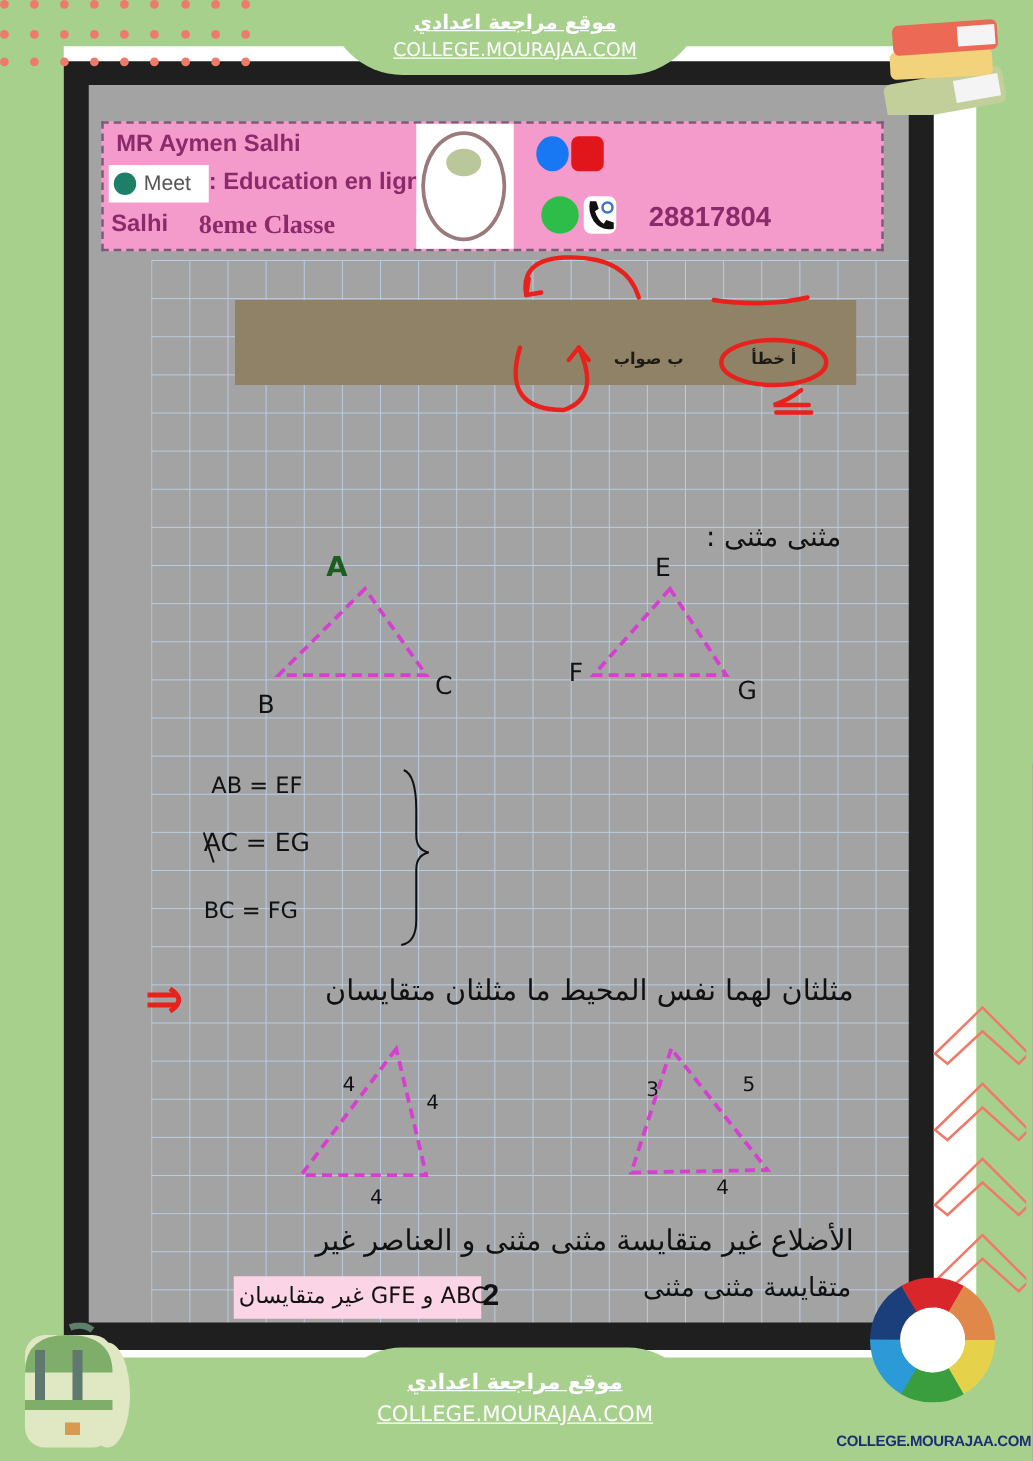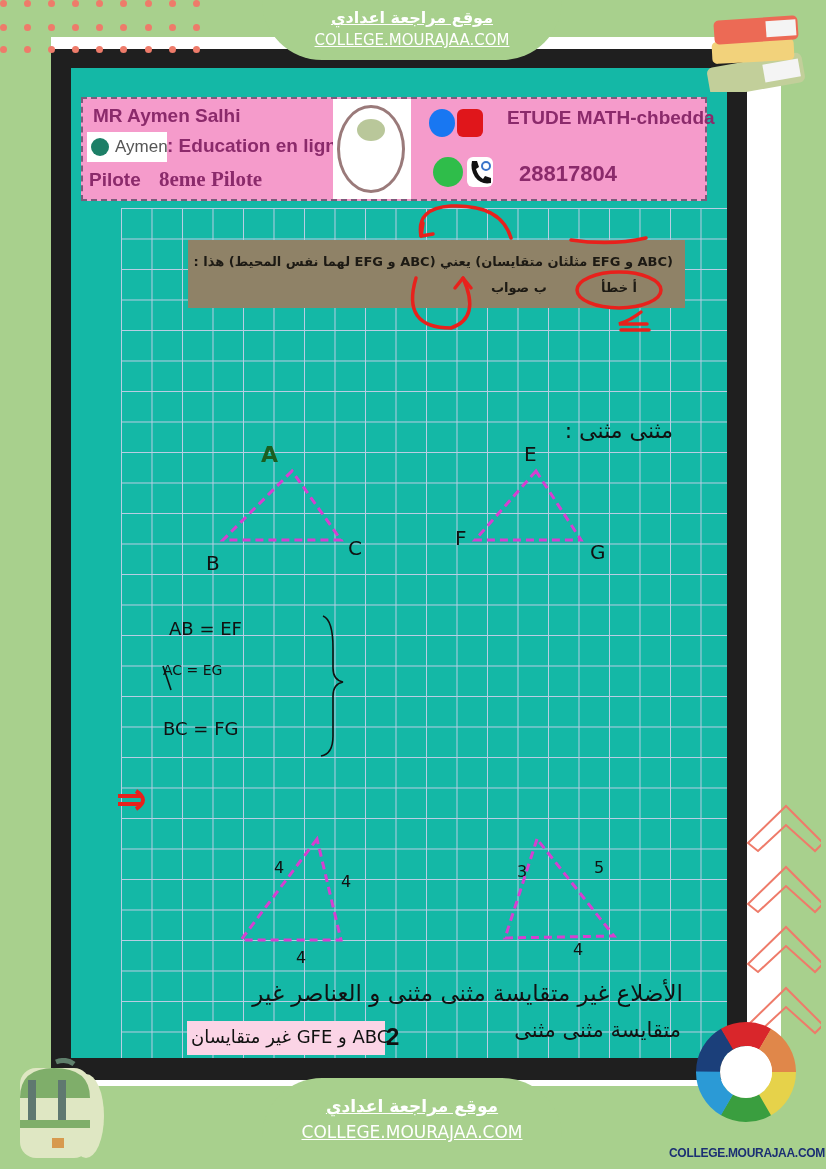--- a/index.html
+++ b/index.html
@@ -1,21 +1,21 @@
 <!DOCTYPE html>
 <html><head>
 <meta charset="utf-8">
 <style>
   html,body{margin:0;padding:0;}
   body{width:826px;height:1169px;position:relative;overflow:hidden;background:#a8d08d;font-family:"DejaVu Sans",sans-serif;}
   .dots{position:absolute;left:0;top:0;width:210px;height:52px;}
   .dot{position:absolute;width:7px;height:7px;border-radius:50%;background:#ee7b6a;}
   .white-left{position:absolute;left:51px;top:37px;width:730px;height:1049px;background:#fff;}
   .black-frame{position:absolute;left:51px;top:49px;width:696px;height:1031px;background:#1f1f1f;}
-  .paper{position:absolute;left:71px;top:68px;width:656px;height:990px;background:#14b8a6;overflow:hidden;}
+  .paper{position:absolute;left:71px;top:68px;width:656px;height:990px;background:#a3a3a3;overflow:hidden;}
   .grid{position:absolute;left:50px;top:140px;width:606px;height:850px;
     background-image:linear-gradient(to right,#b9cde3 1px,transparent 1px),linear-gradient(to bottom,#b9cde3 1px,transparent 1px);
     background-size:30.5px 30.5px;}
   .banner{position:absolute;left:10px;top:29px;width:626px;height:104px;background:#f59bcb;border:2px dashed #7c5b7a;box-sizing:border-box;}
   .banner .t{position:absolute;color:#8b2a6b;font-family:"Liberation Sans",sans-serif;font-weight:bold;white-space:nowrap;}
   .meet-box{position:absolute;left:4px;top:33px;width:80px;height:30px;background:#fff;}
   .meet-dot{position:absolute;left:4px;top:6px;width:18px;height:18px;border-radius:50%;background:#1d7f67;}
   .meet-text{position:absolute;left:28px;top:5px;font-family:"Liberation Sans",sans-serif;font-size:17px;color:#555;}
   .seal{position:absolute;left:250px;top:0;width:78px;height:100px;background:#fff;}
   .seal-ring{position:absolute;left:4px;top:6px;width:68px;height:88px;border-radius:50%;border:3px solid #9a7a7a;box-sizing:border-box;}
@@ -76,68 +76,67 @@
     <span class="dot" style="left:193px;top:0"></span>
 </div>
 
 <div class="paper">
   <div class="grid"></div>
 
   <div class="banner">
     <span class="t" style="left:10px;top:6px;font-size:19px;">MR  Aymen Salhi</span>
     <div class="meet-box">
       <span class="meet-dot"></span>
-      <span class="meet-text">Aymen</span>
+      <span class="meet-text">Meet</span>
     </div>
     <span class="t" style="left:84px;top:36px;font-size:19px;">: Education en ligne</span>
-    <span class="t" style="left:6px;top:70px;font-size:19px;">Pilote</span>
-    <span class="t" style="left:76px;top:68px;font-size:21px;font-family:'Liberation Serif',serif;">8eme Pilote</span>
+    <span class="t" style="left:6px;top:70px;font-size:19px;">Salhi</span>
+    <span class="t" style="left:76px;top:68px;font-size:21px;font-family:'Liberation Serif',serif;">8eme Classe</span>
 
     <div class="seal">
       <div class="seal-ring"></div>
       <div class="seal-tree"></div>
     </div>
 
     <span class="soc" style="left:346px;top:10px;background:#1877f2;border-radius:50%;"></span>
     <span class="soc" style="left:374px;top:10px;background:#e0161b;"></span>
     <span class="soc" style="left:350px;top:58px;background:#2fbd4a;border-radius:50%;width:30px;height:30px;"></span>
     <span class="soc" style="left:384px;top:58px;background:#fff;width:26px;height:30px;">
       <svg width="26" height="30" viewBox="0 0 26 30">
           <path d="M5 4 L10 4 L12 10 L9 12 Q11 19 16 22 L18 19 L24 21 L24 26 Q14 28 8 20 Q3 12 5 4 Z" fill="#111"></path>
           <circle cx="19" cy="9" r="4" fill="none" stroke="#3a74c9" stroke-width="2"></circle>
         </svg>
     </span>
-    <span class="t" style="left:424px;top:8px;font-size:19px;">ETUDE MATH-chbedda</span>
     <span class="t" style="left:436px;top:62px;font-size:22px;">28817804</span>
   </div>
 
   <div class="question-img">
-    <span class="q-text">(ABC و EFG مثلثان متقايسان) يعني (ABC و EFG لهما نفس المحيط) هذا :</span>
     <span class="q-opts">
       <span>أ خطأ</span>
       &nbsp;&nbsp;&nbsp;&nbsp;&nbsp;&nbsp;&nbsp;&nbsp;&nbsp;&nbsp;
       <span>ب صواب</span>
     </span>
   </div>
 
   <div class="highlight"></div>
 
   <span class="hand hand-ar" style="right:54px;top:350px;font-size:22px;text-align:right;">مثنى مثنى :</span>
 
   <span class="hand" style="left:190px;top:374px;font-size:22px;color:#1b5e20;font-weight:bold;">A</span>
   <span class="hand" style="left:135px;top:483px;font-size:20px;">B</span>
   <span class="hand" style="left:277px;top:468px;font-size:20px;">C</span>
   <span class="hand" style="left:453px;top:374px;font-size:20px;">E</span>
   <span class="hand" style="left:384px;top:458px;font-size:20px;">F</span>
   <span class="hand" style="left:519px;top:472px;font-size:20px;">G</span>
 
   <span class="hand" style="left:98px;top:550px;font-size:18px;">AB = EF</span>
-  <span class="hand" style="left:92px;top:594px;font-size:14px;">AC = EG</span>
+  <span class="hand" style="left:92px;top:594px;font-size:20px;">AC = EG</span>
   <span class="hand" style="left:92px;top:650px;font-size:18px;">BC  =   FG</span>
 
+  <span class="hand hand-ar" style="right:44px;top:712px;font-size:23px;">مثلثان لهما نفس المحيط ما مثلثان متقايسان</span>
 
   <span class="hand" style="left:203px;top:790px;font-size:16px;">4</span>
   <span class="hand" style="left:270px;top:804px;font-size:16px;">4</span>
   <span class="hand" style="left:225px;top:880px;font-size:16px;">4</span>
   <span class="hand" style="left:446px;top:794px;font-size:16px;">3</span>
   <span class="hand" style="left:523px;top:790px;font-size:16px;">5</span>
   <span class="hand" style="left:502px;top:872px;font-size:16px;">4</span>
 
   <span class="hand hand-ar" style="right:46px;top:950px;font-size:21px;">متقايسة مثنى مثنى</span>
   <span class="hand hand-ar" style="right:44px;top:912px;font-size:23px;">الأضلاع غير متقايسة مثنى مثنى و العناصر غير</span>

